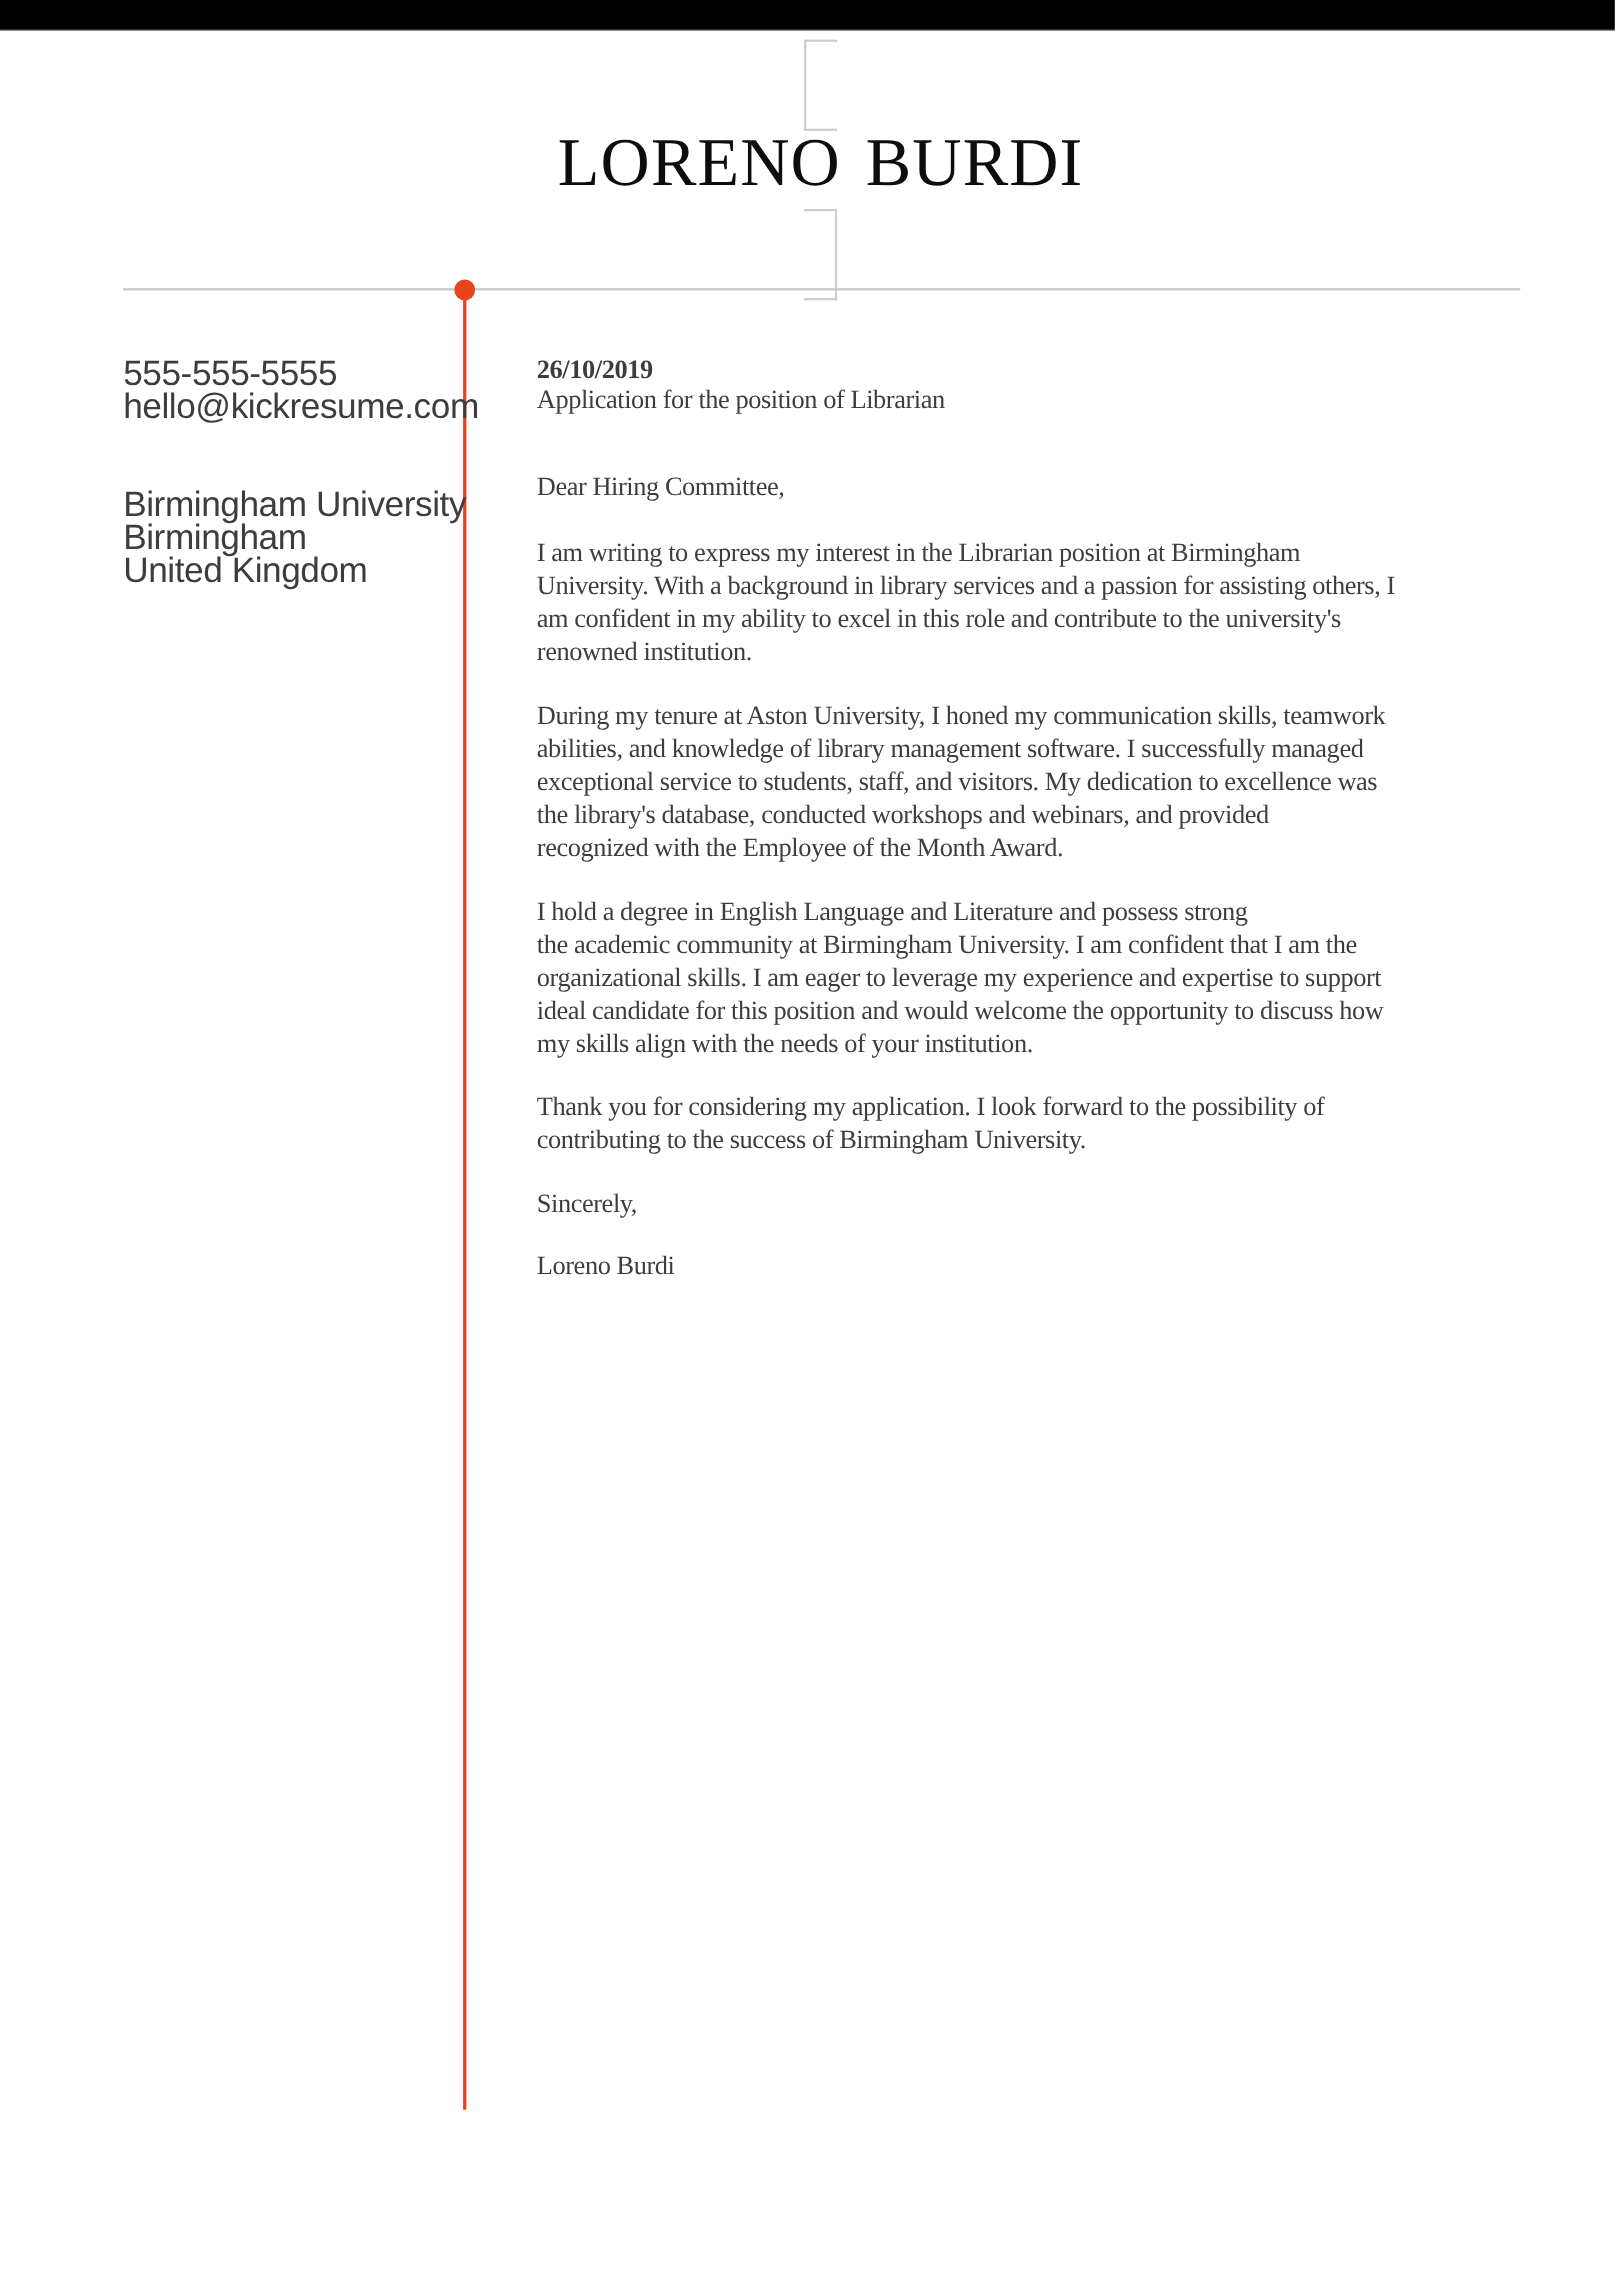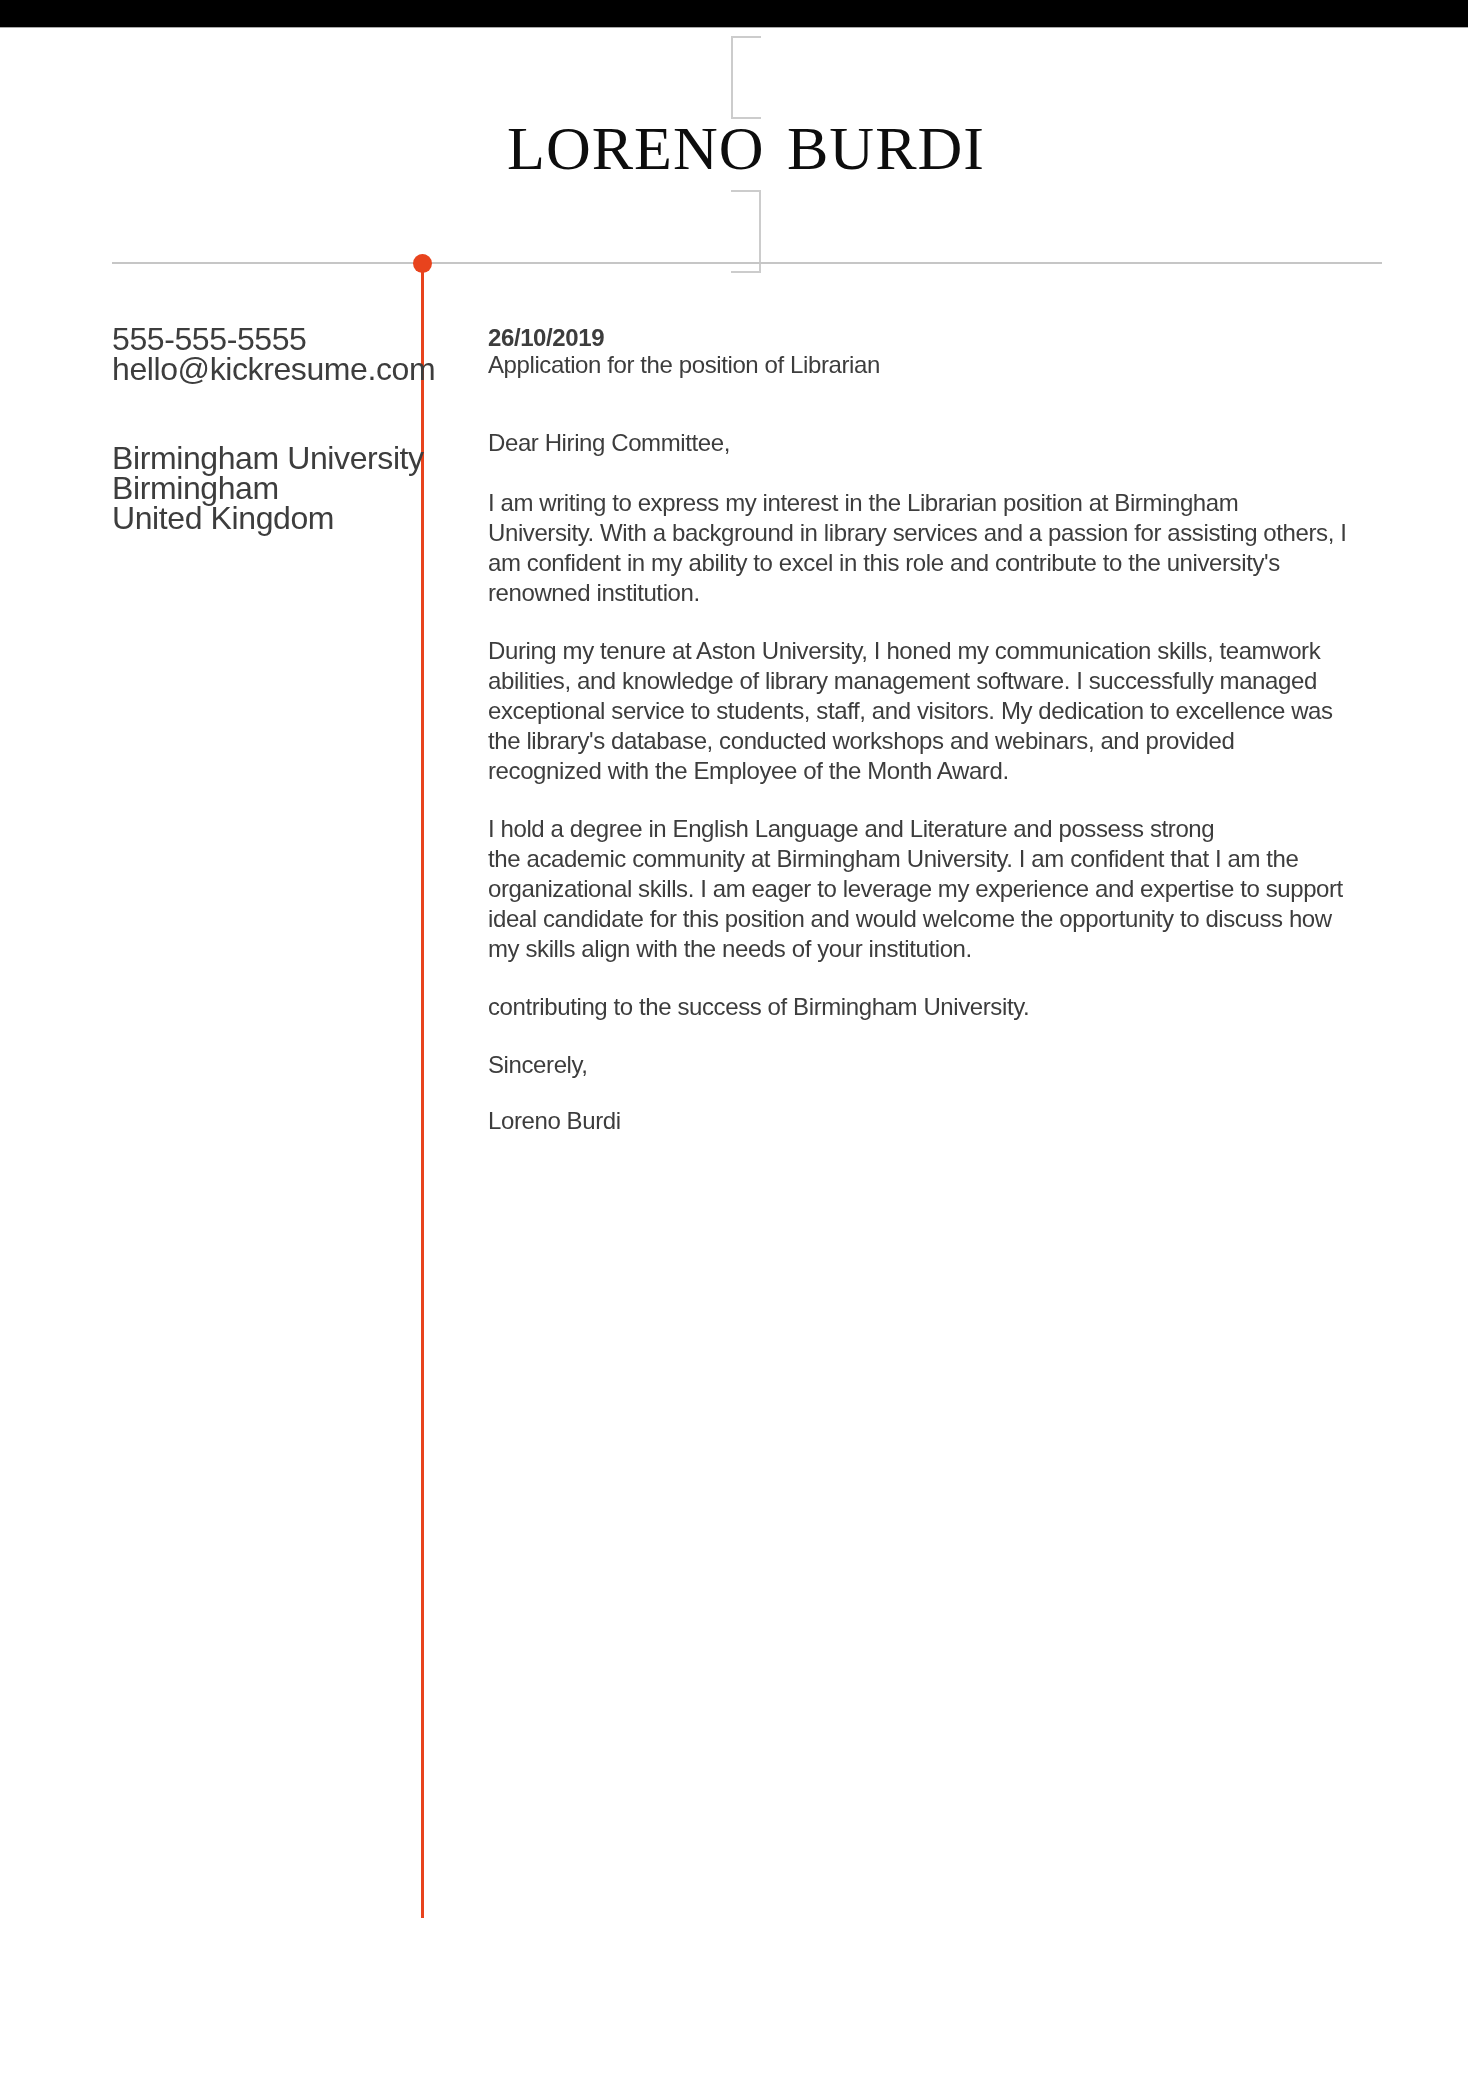--- a/index.html
+++ b/index.html
@@ -60,21 +60,21 @@
     position: absolute; left: 112px; top: 324px;
     font-size: 32px; letter-spacing: -0.4px;
   }
   .contact-line { line-height: 30px; white-space: nowrap; }
   .contact-address { margin-top: 59px; }
 
   
   .letter {
     position: absolute; left: 488px; top: 324px;
     width: 930px;
-    font-size: 24px; letter-spacing: -0.4px;
+    font-size: 24px; letter-spacing: -0.4px; font-family: Liberation Serif, serif;
   }
   .date-line { font-weight: 700; line-height: 27px; white-space: nowrap; }
   .subject-line { line-height: 27px; margin-bottom: 50px; white-space: nowrap; }
   .salutation { line-height: 30px; margin-bottom: 30px; white-space: nowrap; }
   .para { margin-bottom: 28px; }
   .line { line-height: 30px; white-space: nowrap; }
   .closing { line-height: 30px; margin-bottom: 26px; white-space: nowrap; }
   .signature { line-height: 30px; white-space: nowrap; }
 </style>
 </head>
@@ -124,18 +124,19 @@
 
   <div class="para">
     <div class="line">I hold a degree in English Language and Literature and possess strong</div>
     <div class="line">the academic community at Birmingham University. I am confident that I am the</div>
     <div class="line">organizational skills. I am eager to leverage my experience and expertise to support</div>
     <div class="line">ideal candidate for this position and would welcome the opportunity to discuss how</div>
     <div class="line">my skills align with the needs of your institution.</div>
   </div>
 
   <div class="para">
+    <div class="line">Thank you for considering my application. I look forward to the possibility of</div>
     <div class="line">contributing to the success of Birmingham University.</div>
   </div>
 
   <div class="closing">Sincerely,</div>
   <div class="signature">Loreno Burdi</div>
 </main>
 
 </body></html>

